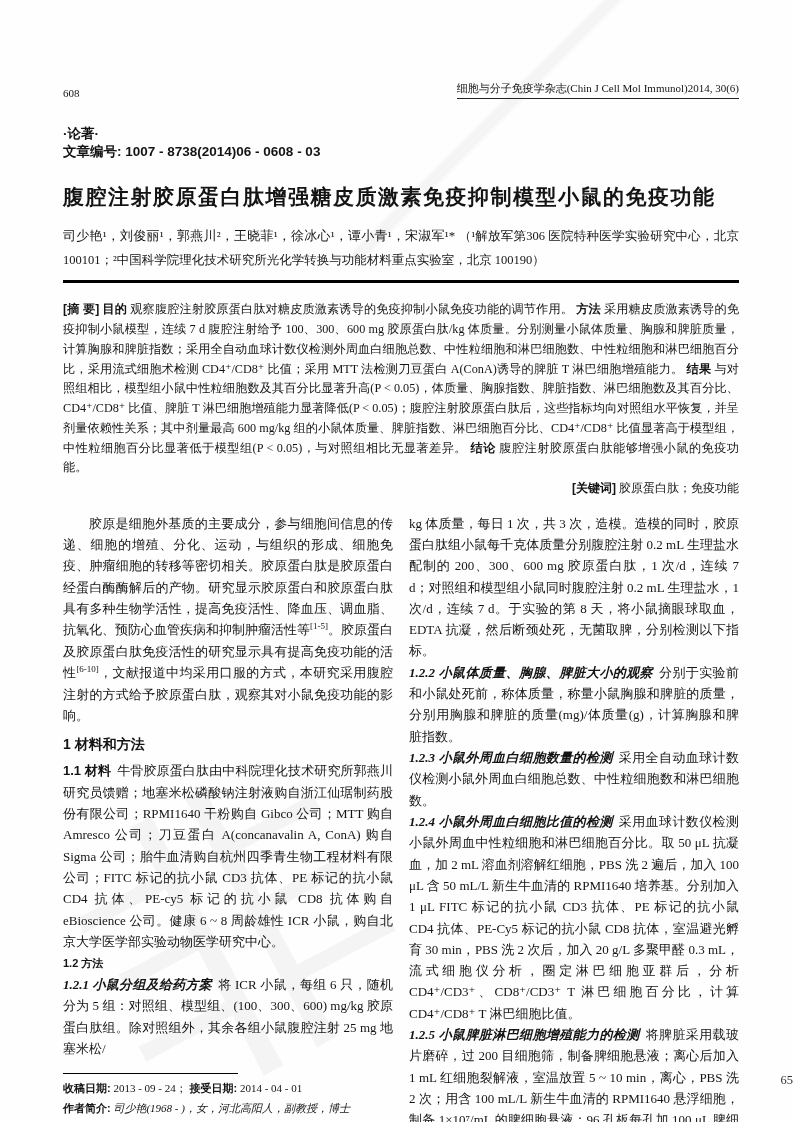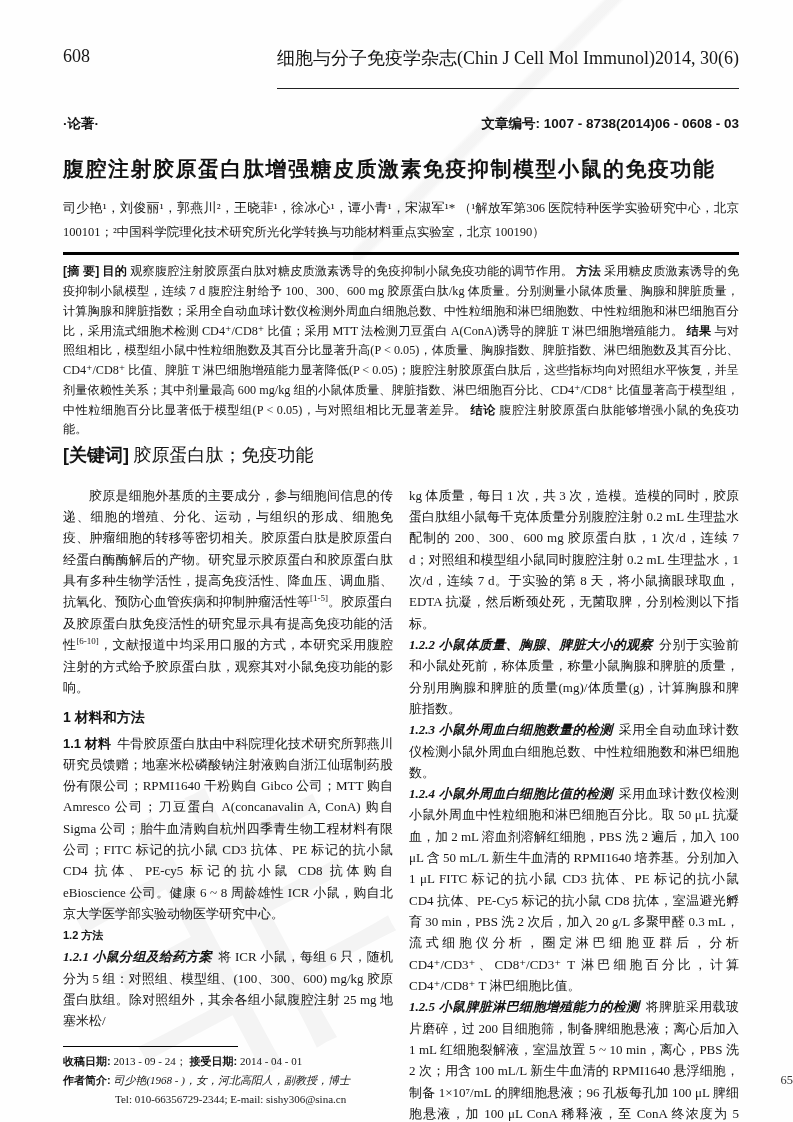--- a/index.html
+++ b/index.html
@@ -7,32 +7,32 @@
     position:relative;
     width:793px;height:1122px;
     margin:0 auto;
     background:#fefefe;
     font-family:"Liberation Serif","DejaVu Serif",serif;
     color:#141414;
     overflow:hidden;
     box-sizing:border-box;
   }
   .content{position:absolute;left:63px;top:46px;width:676px;}
-  .hdr-row{display:flex;justify-content:space-between;align-items:flex-start;font-size:18px;}
-  .journal-cite{border-bottom:1px solid #222;padding-bottom:18px;}
+  .hdr-row{display:flex;justify-content:space-between;align-items:flex-end;font-size:11px;}
+  .journal-cite{border-bottom:1px solid #222;padding-bottom:2px;margin-top:35px;}
   .type-row{display:flex;justify-content:space-between;align-items:baseline;margin-top:26px;
-    font-family:"Liberation Sans","DejaVu Sans",sans-serif;font-weight:bold;font-size:13.5px;}
+    font-family:"Liberation Sans","DejaVu Sans",sans-serif;font-weight:bold;font-size:13.5px;flex-direction:column;}
   .title{margin-top:22px;font-family:"Liberation Sans","DejaVu Sans",sans-serif;
     font-weight:bold;font-size:21px;letter-spacing:1.5px;line-height:1.3;}
   .authors{margin-top:14px;font-size:13px;line-height:1.8;text-align:justify;}
   .authors .affil{font-size:12.5px;}
   .thick-rule{margin-top:9px;height:3px;background:#000;}
-  .abstract{margin-top:7px;font-size:12.2px;line-height:1.62;text-align:justify;}
+  .abstract{margin-top:17px;font-size:12.2px;line-height:1.62;text-align:justify;}
   .b-sans{font-family:"Liberation Sans","DejaVu Sans",sans-serif;font-weight:bold;}
-  .meta-line{font-size:18px;line-height:1.7;text-align:left;}
+  .meta-line{font-size:12px;line-height:1.7;text-align:right;}
   .doi-line{font-size:12.2px;line-height:1.7;}
   .columns{display:flex;gap:16px;margin-top:14px;}
   .col{flex:1;min-width:0;font-size:13px;line-height:1.64;text-align:justify;}
   .col p{margin:0;}
   .p-indent{text-indent:2em;}
   .sec-heading{font-family:"Liberation Sans","DejaVu Sans",sans-serif;font-weight:bold;
     font-size:14px;margin:7px 0 4px 0;}
   .sub-heading{font-family:"Liberation Sans","DejaVu Sans",sans-serif;font-weight:bold;
     font-size:11px;margin:2px 0 2px 0;}
   .plabel{font-family:"Liberation Sans","DejaVu Sans",sans-serif;font-weight:bold;padding-right:6px;}

